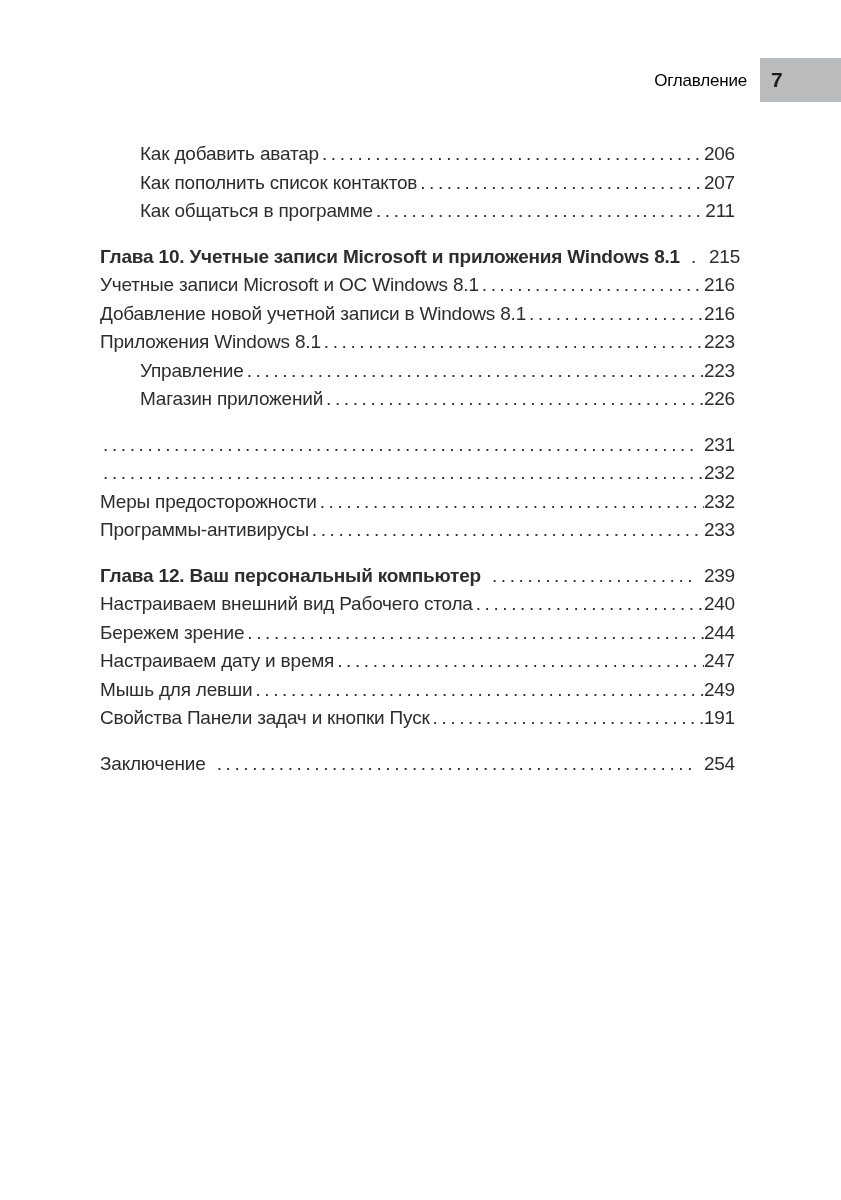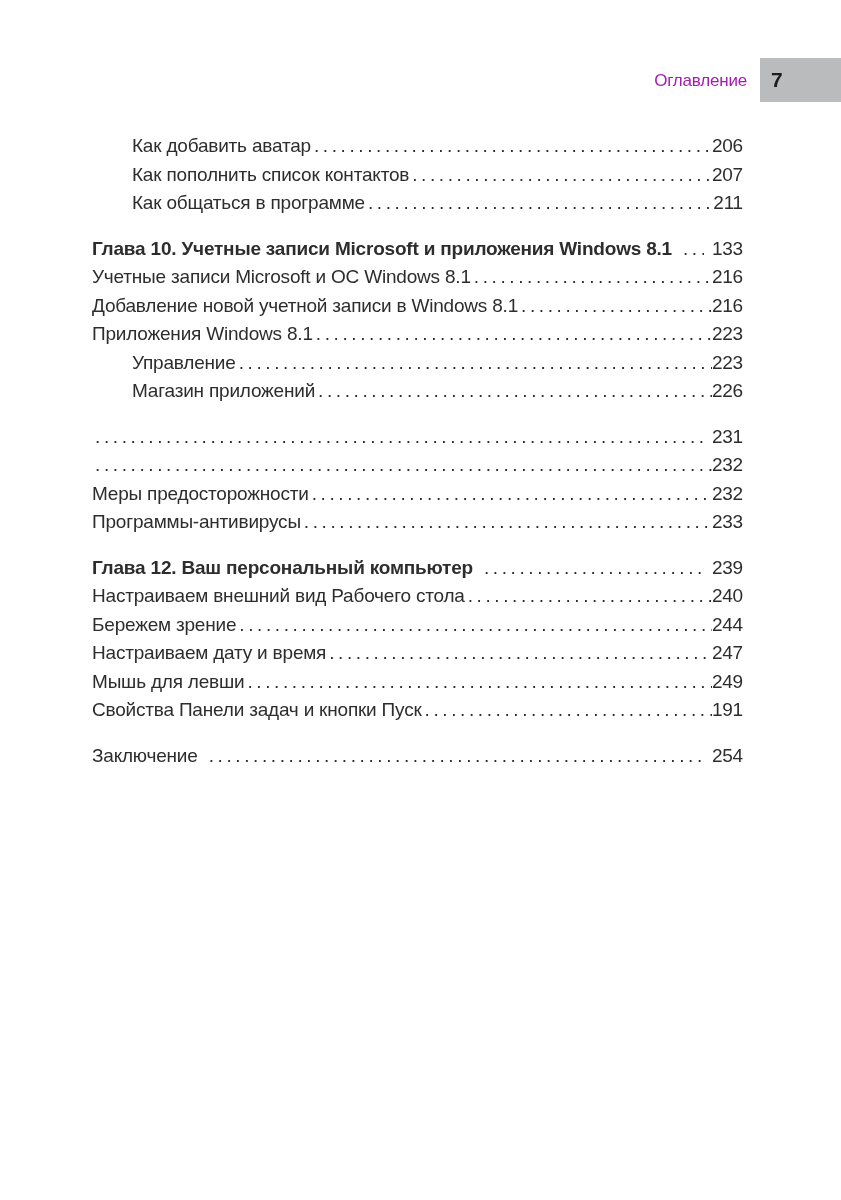--- a/index.html
+++ b/index.html
@@ -15,21 +15,21 @@
     font-family: "Liberation Sans", sans-serif;
     color: #2d2d2d;
     overflow: hidden;
   }
   .running-head-title {
     position: absolute;
     top: 71px;
     right: 94px;
     font-size: 17px;
     letter-spacing: -0.2px;
-    color: #a21caf;
+    color: #000000;
   }
   .page-badge {
     position: absolute;
     top: 58px;
     left: 760px;
     right: 0;
     height: 44px;
     background: #babbbd;
     display: flex;
     align-items: center;
@@ -38,21 +38,21 @@
     font-size: 21px;
     font-weight: 700;
     color: #1e1e1e;
   }
   .toc {
     position: absolute;
     left: 88px;
     right: 94px;
     top: 128px;
     list-style: none;
-    margin: 4px;
+    margin: 12px;
     padding: 0;
     text-align: right;
   }
   .row {
     display: flex;
     align-items: baseline;
     line-height: 28.5px;
     font-size: 19px;
     letter-spacing: -0.2px;
   }
@@ -95,21 +95,21 @@
         <span class="pg">207</span>
       </li>
       <li class="row sub">
         <span class="label">Как общаться в программе</span>
         <span class="dots">............................................................................................................................................</span>
         <span class="pg">211</span>
       </li>
       <li class="row chapter gap">
         <span class="label">Глава 10. Учетные записи Microsoft и приложения Windows 8.1</span>
         <span class="dots">............................................................................................................................................</span>
-        <span class="pg">133</span>
+        <span class="pg">215</span>
       </li>
       <li class="row">
         <span class="label">Учетные записи Microsoft и ОС Windows 8.1</span>
         <span class="dots">............................................................................................................................................</span>
         <span class="pg">216</span>
       </li>
       <li class="row">
         <span class="label">Добавление новой учетной записи в Windows 8.1</span>
         <span class="dots">............................................................................................................................................</span>
         <span class="pg">216</span>

